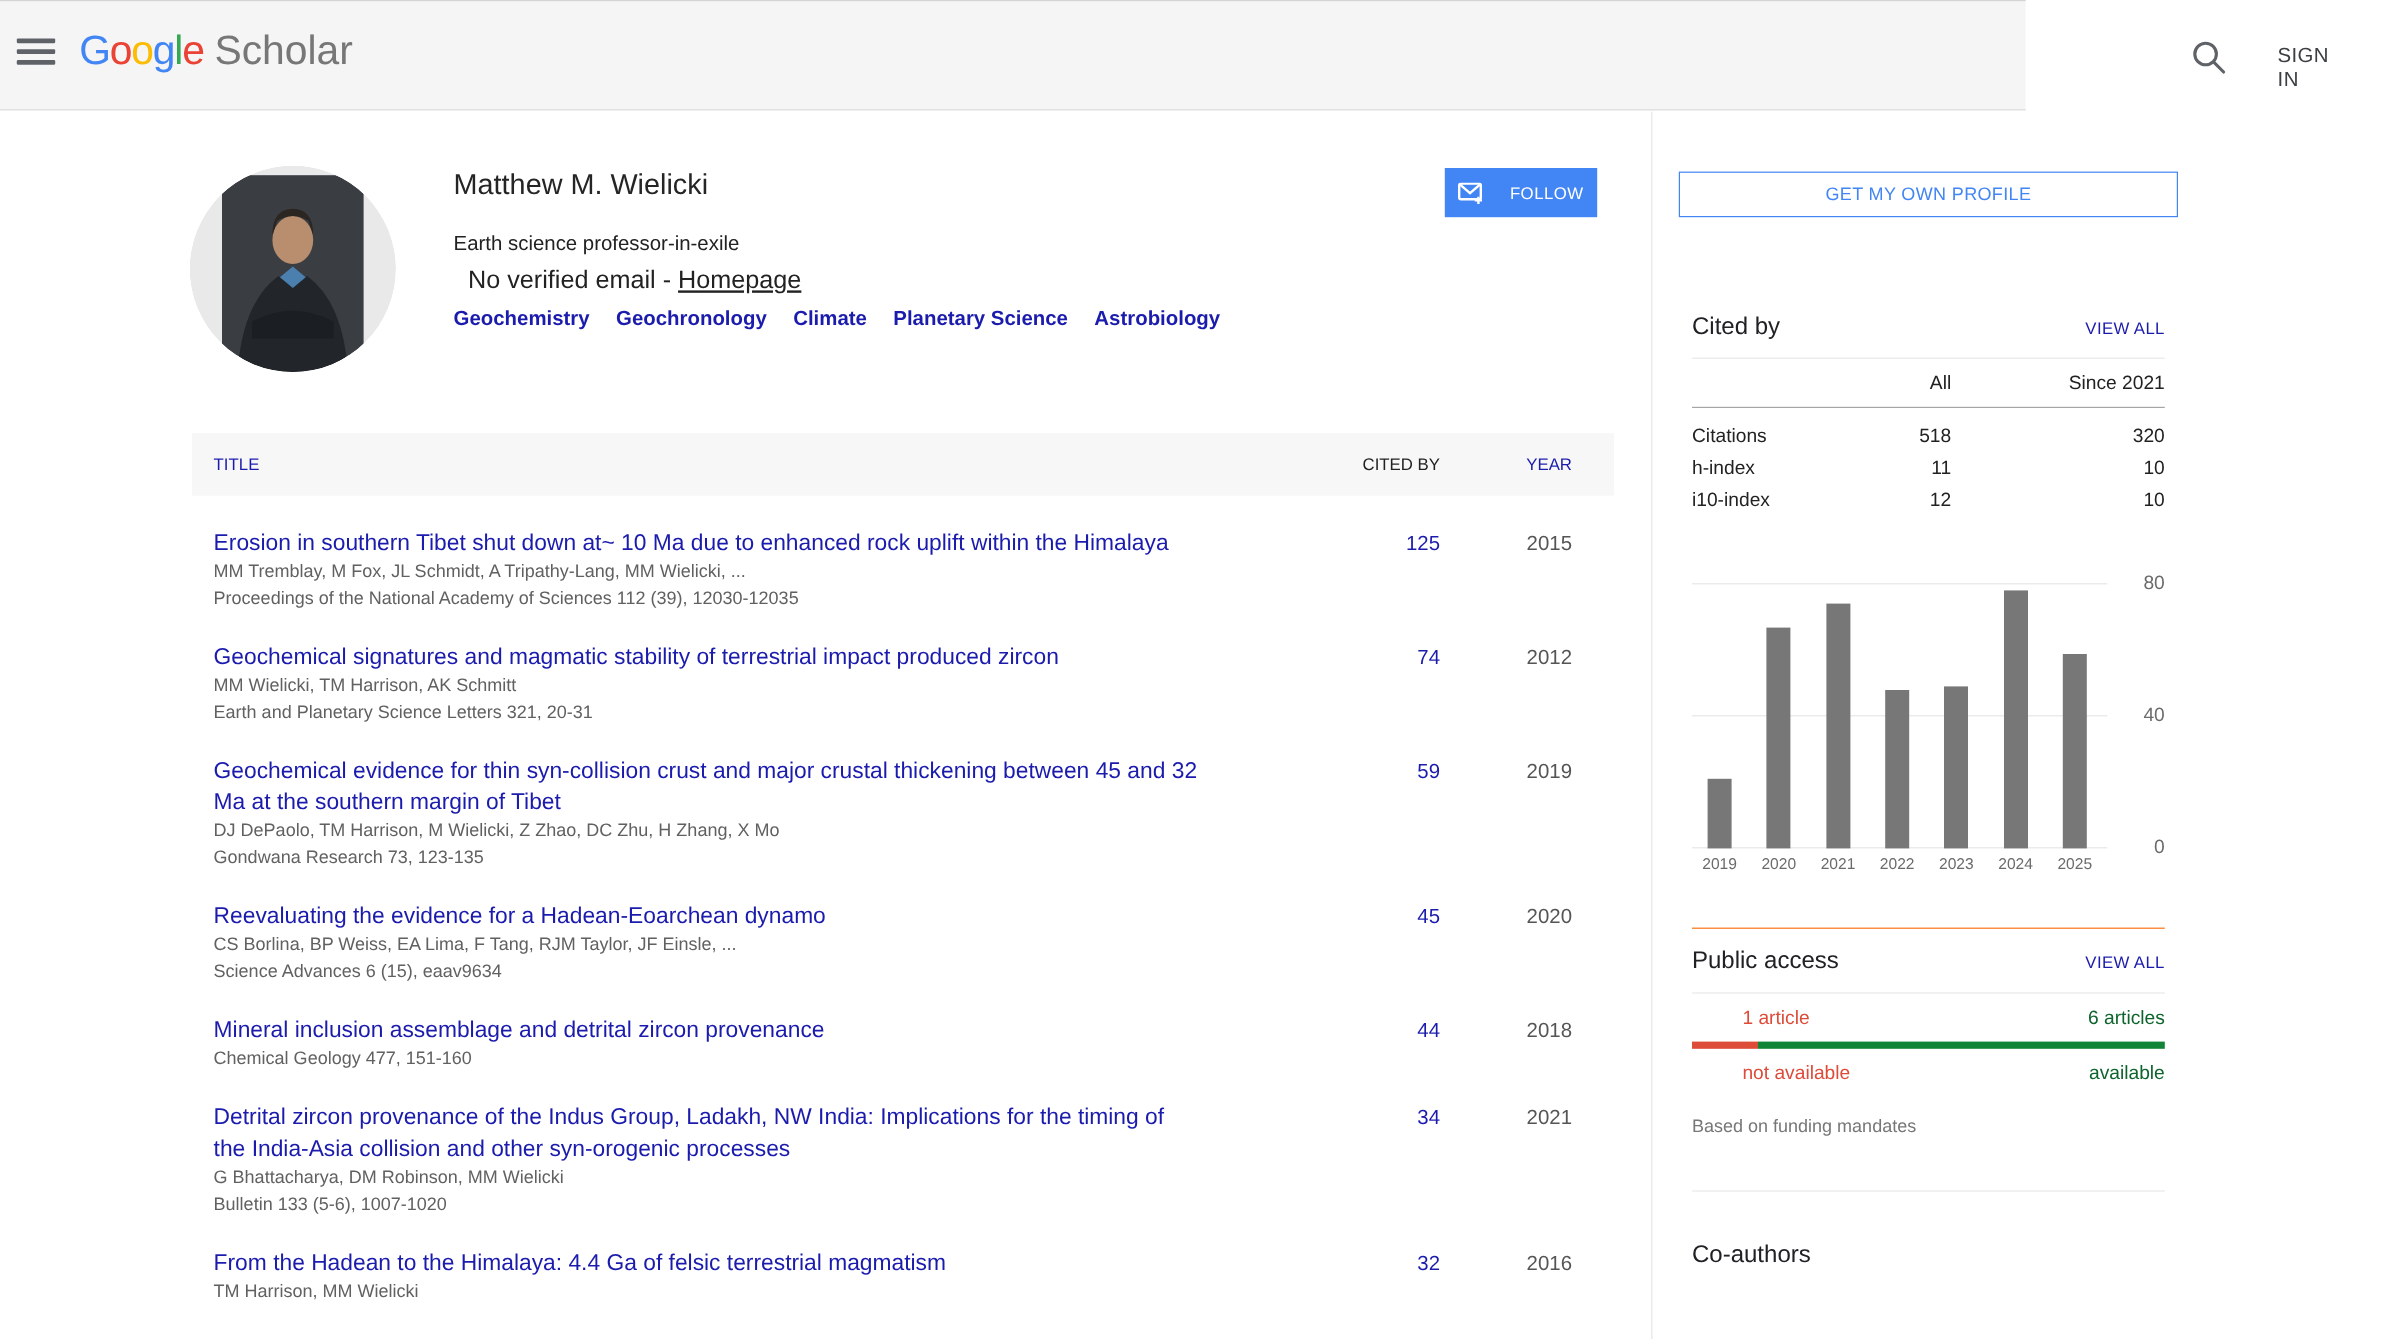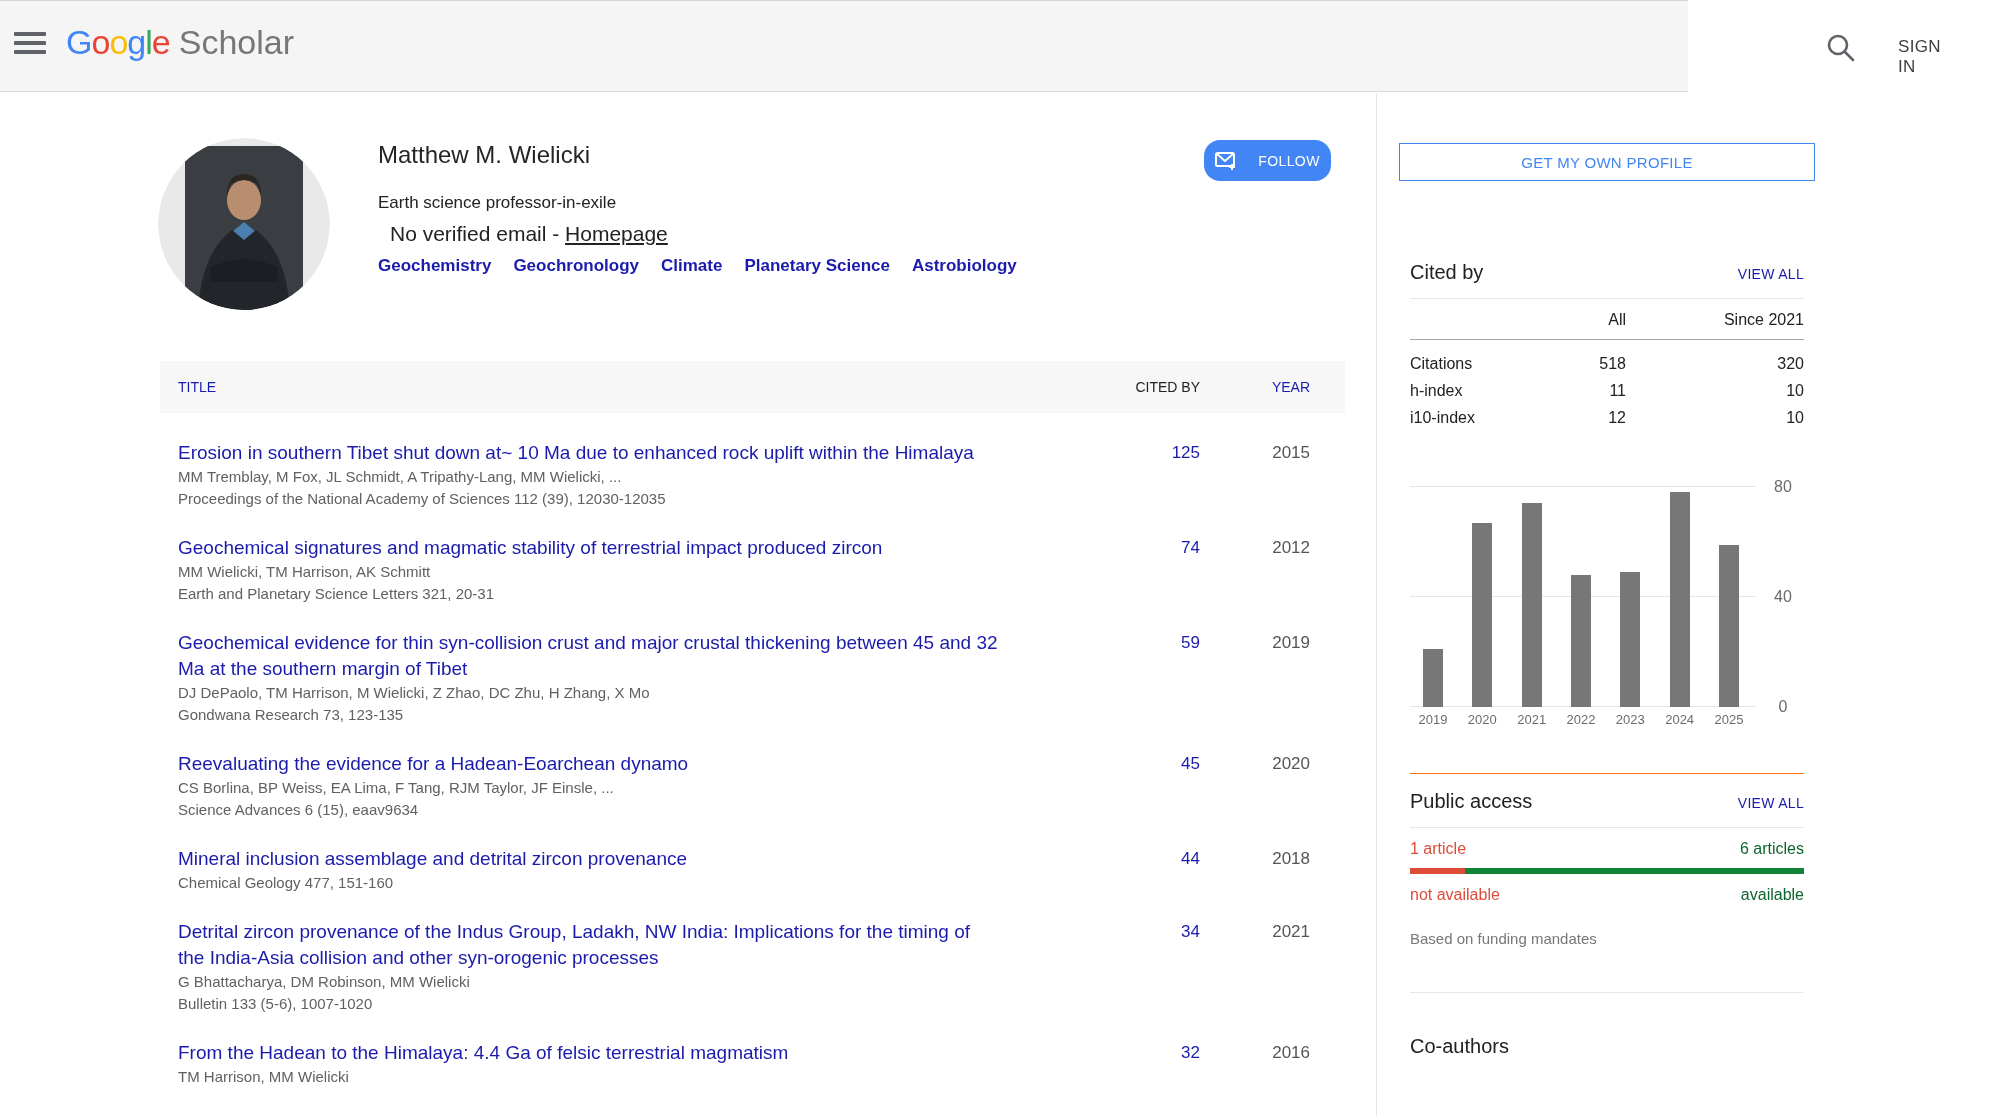--- a/index.html
+++ b/index.html
@@ -42,21 +42,21 @@
   
   .avatar{position:absolute;left:158px;top:138px;width:172px;height:172px;border-radius:50%;overflow:hidden;}
   .p-name{position:absolute;left:378px;top:141px;font-size:24px;color:#252525;}
   .p-title{position:absolute;left:378px;top:193px;font-size:17px;color:#222;}
   .p-email{position:absolute;left:390px;top:222px;font-size:21px;color:#222;}
   .p-email a{color:#222;text-decoration:underline;}
   .p-interests{position:absolute;left:378px;top:256px;font-size:17px;}
   .p-interests a{color:var(--link-blue);margin-right:22px;font-weight:bold;}
   .follow-btn{
     position:absolute;left:1204px;top:140px;width:127px;height:41px;
-    background:var(--brand-blue);border:none;border-radius:16px;
+    background:var(--brand-blue);border:none;border-radius:0;
     color:#fff;font-size:14px;font-family:inherit;letter-spacing:.4px;
     display:flex;align-items:center;justify-content:center;gap:21px;cursor:pointer;
   }
 
   
   .vdivider{position:absolute;left:1376px;top:93px;width:1px;height:1023px;background:#e5e5e5;}
 
   
   .pubs{position:absolute;left:160px;top:361px;width:1185px;}
   .tbl-header{display:flex;align-items:center;height:52px;background:#f7f7f7;font-size:14px;}
@@ -96,31 +96,31 @@
   .s-v2{flex:1;text-align:right;}
 
   
   .chart{position:relative;margin-top:56px;height:240px;}
   .plot{position:absolute;left:0;right:48px;top:0;bottom:20px;}
   .gridline{position:absolute;left:0;right:0;height:1px;background:#e6e6e6;}
   .bars{position:absolute;left:2px;right:6px;top:0;bottom:0;display:flex;justify-content:space-between;align-items:flex-end;}
   .bar-cell{position:relative;width:42px;height:100%;}
   .bar{position:absolute;bottom:0;left:11px;width:20px;background:var(--bar-gray);cursor:pointer;}
   .bar-year{position:absolute;top:100%;margin-top:5px;width:100%;text-align:center;font-size:13px;color:#6b6b6b;}
-  .ytick{position:absolute;right:0;width:42px;text-align:center;font-size:16px;color:#6b6b6b;transform:translateY(50%);}
+  .ytick{position:absolute;right:0;width:42px;text-align:right;font-size:16px;color:#6b6b6b;transform:translateY(50%);}
 
   
   .pa-section{margin-top:46px;border-top:1px solid #f97316;padding-top:16px;}
   .pa-counts,.pa-labels{display:flex;justify-content:space-between;font-size:16px;}
   .pa-counts{margin-top:12px;}
   .pa-bar{display:flex;height:6px;margin-top:10px;}
   .pa-bar .seg-red{background:var(--red);}
   .pa-bar .seg-green{background:var(--green-bar);flex:1;}
   .pa-labels{margin-top:12px;}
-  .red-text{color:var(--red);}
+  .red-text{color:var(--red);margin-left:42px;}
   .green-text{color:var(--green);}
   .pa-note{margin-top:26px;font-size:15px;color:var(--muted-gray);}
 
   
   .co-section{margin-top:45px;border-top:1px solid #e8e8e8;padding-top:42px;}
   .co-section h2{font-size:20px;font-weight:400;color:#202124;}
 </style>
 </head>
 <body>
 

